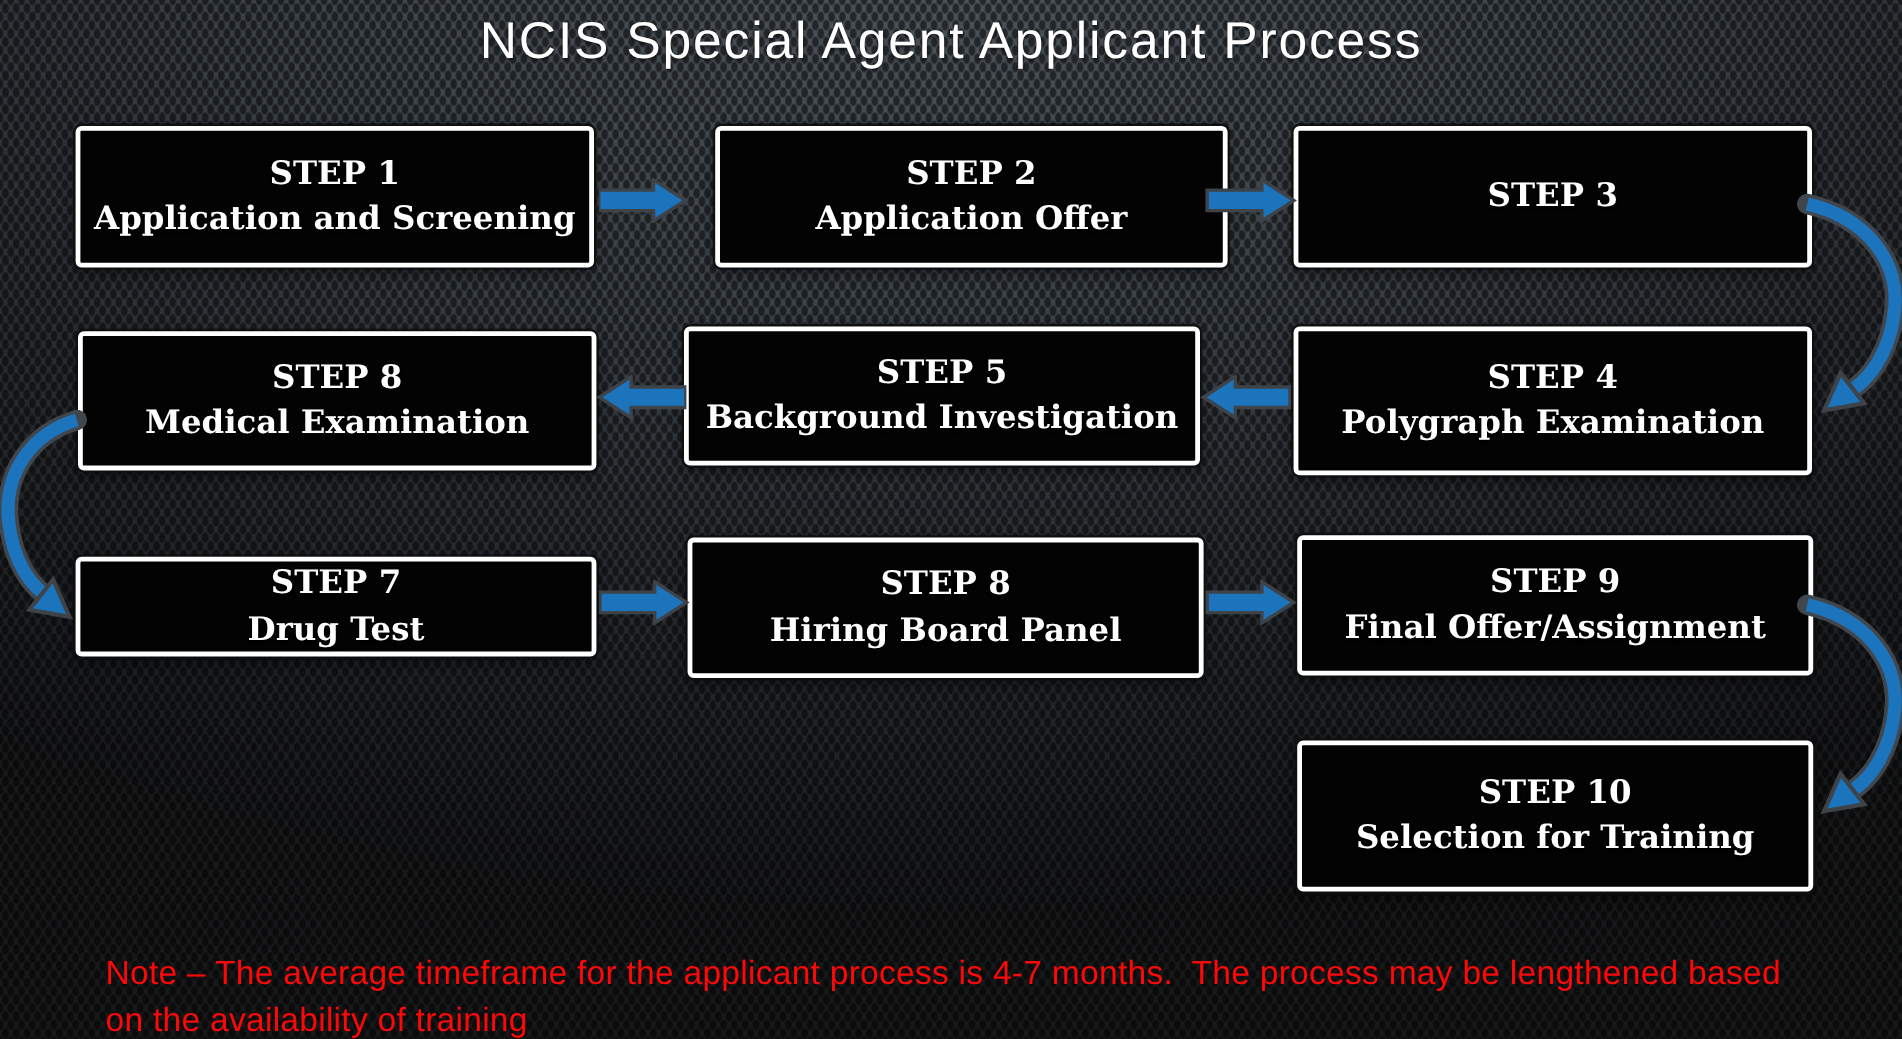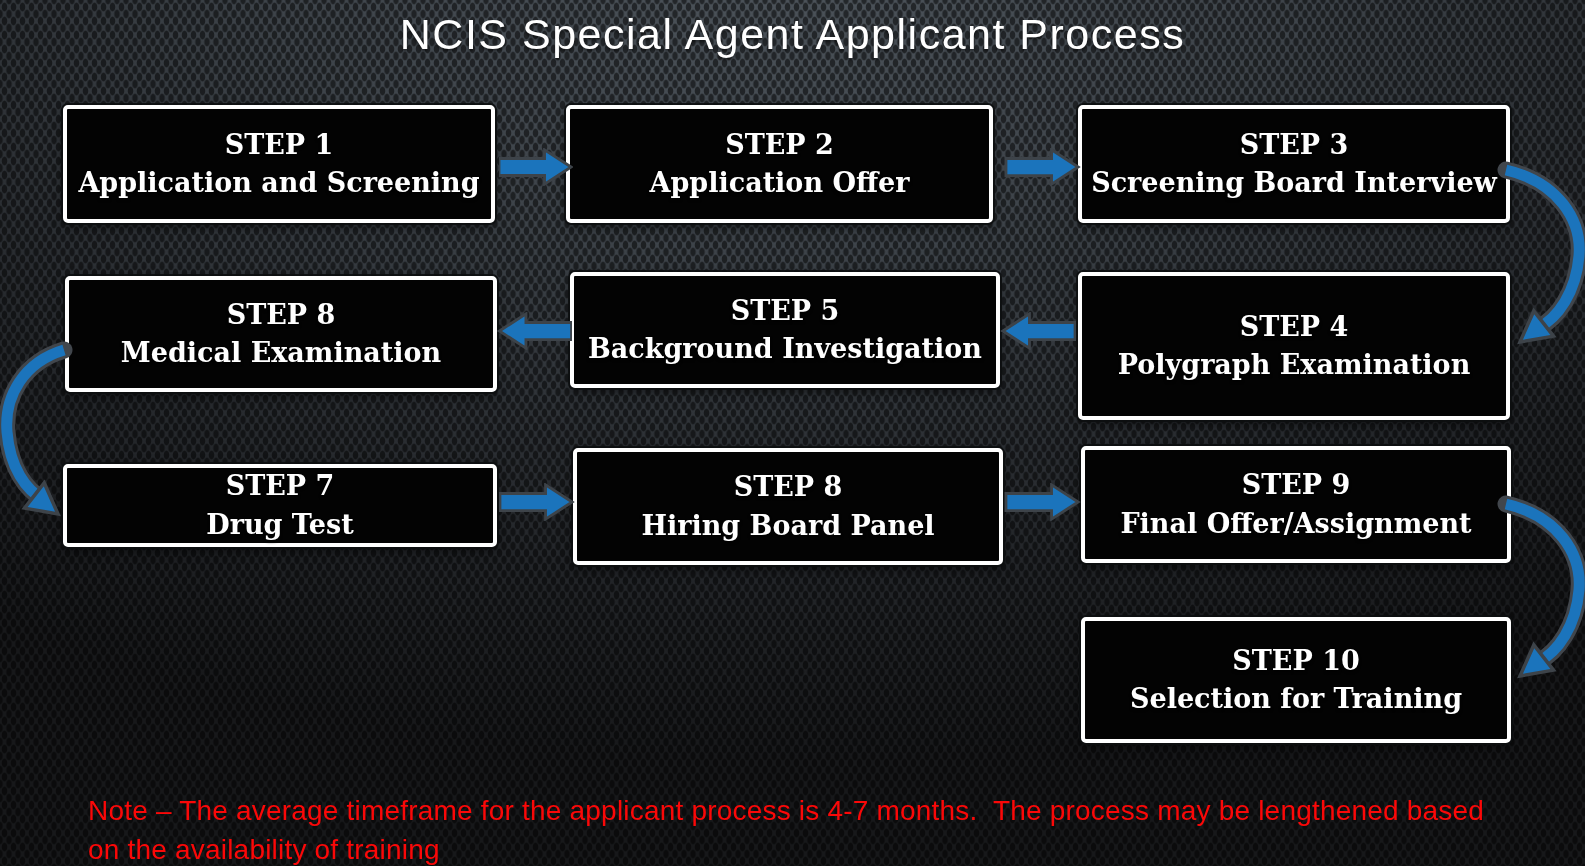--- a/index.html
+++ b/index.html
@@ -60,30 +60,29 @@
 <body>
 
 <div class="slide">
 
   <div class="title">NCIS Special Agent Applicant Process</div>
 
   <div class="box" style="left:63px;top:105px;width:432px;height:118px;">
     <div class="line">STEP 1</div>
     <div class="line">Application and Screening</div>
   </div>
-  <div class="box" style="left:566px;top:105px;width:427px;height:118px;">
+  <div class="box" style="left:596px;top:105px;width:427px;height:118px;">
     <div class="line">STEP 2</div>
     <div class="line">Application Offer</div>
   </div>
   <div class="box" style="left:1078px;top:105px;width:432px;height:118px;">
     <div class="line">STEP 3</div>
-    <div class="line">Screening Board Interview</div>
   </div>
 
-  <div class="box" style="left:1078px;top:272px;width:432px;height:148px;">
+  <div class="box" style="left:1078px;top:272px;width:432px;height:124px;">
     <div class="line">STEP 4</div>
     <div class="line">Polygraph Examination</div>
   </div>
   <div class="box" style="left:570px;top:272px;width:430px;height:116px;">
     <div class="line">STEP 5</div>
     <div class="line">Background Investigation</div>
   </div>
   <div class="box" style="left:65px;top:276px;width:432px;height:116px;">
     <div class="line">STEP 8</div>
     <div class="line">Medical Examination</div>

